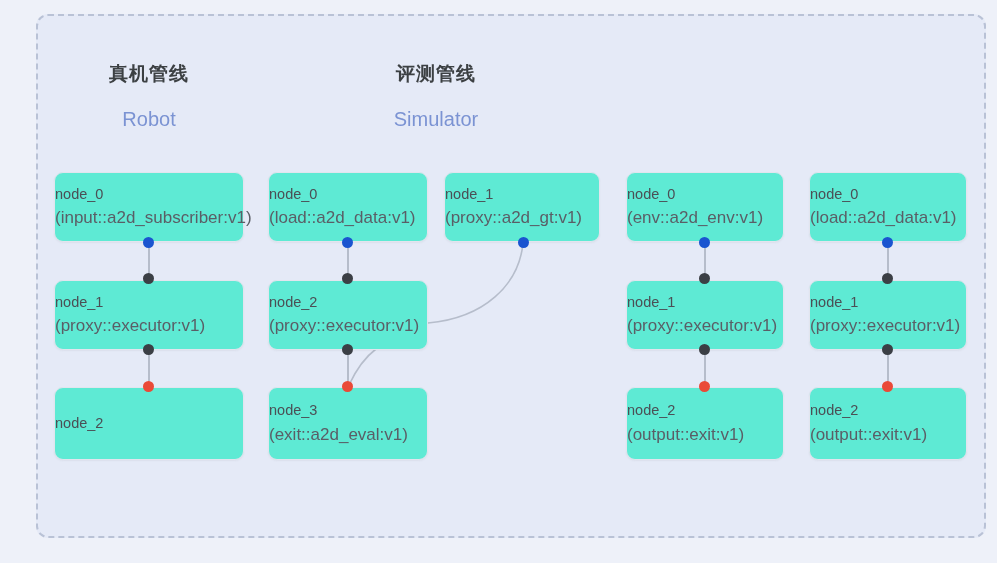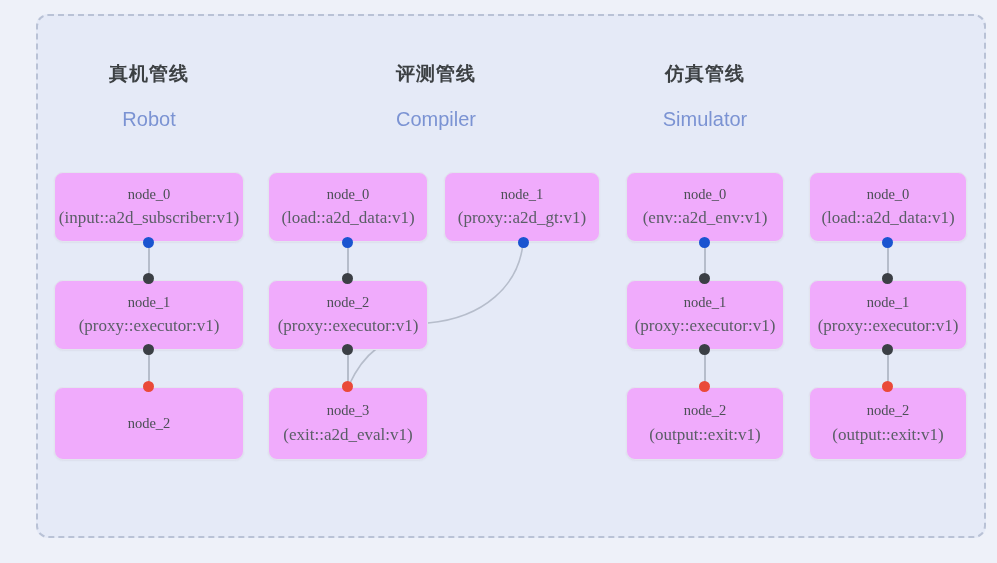--- a/index.html
+++ b/index.html
@@ -55,30 +55,29 @@
     font-size: 20px;
     color: #7b93d3;
     line-height: 1;
     white-space: nowrap;
   }
 
   
   .node {
     position: absolute;
     box-sizing: border-box;
-    background: #f0abfc;
+    background: #5eead4;
     border: 1px solid #e2e5ee;
     border-radius: 9px;
     box-shadow: 0 1px 2px rgba(60,64,67,0.06);
     display: flex;
     flex-direction: column;
-    align-items: center;
+    align-items: flex-start;
     justify-content: center;
     z-index: 3;
-    font-family: Liberation Serif, serif;
   }
   .node .nid {
     font-size: 14.5px;
     color: #4b4f55;
     line-height: 1.3;
     white-space: nowrap;
   }
   .node .nspec {
     font-size: 17px;
     color: #5a5e66;
@@ -128,27 +127,23 @@
     <path d="M 362 349 C 350 358 342 370 335 385" fill="none" stroke="#b6bdcb" stroke-width="1.6"></path>
   </svg>
 
   <div class="col-head" style="left:40px; top:64px; width:190px;">
     <div class="cn">真机管线</div>
     <div class="en">Robot</div>
   </div>
 
   <div class="col-head" style="left:327px; top:64px; width:190px;">
     <div class="cn">评测管线</div>
-    <div class="en">Compiler</div>
-  </div>
-
-  <div class="col-head" style="left:596px; top:64px; width:190px;">
-    <div class="cn">仿真管线</div>
     <div class="en">Simulator</div>
   </div>
+
 
 
   <div class="link" style="left:134px; top:240px; height:40px;"></div>
   <div class="link" style="left:134px; top:347px; height:43px;"></div>
 
   <div class="node" style="left:40px; top:172px; width:190px; height:70px;">
     <div class="nid">node_0</div>
     <div class="nspec">(input::a2d_subscriber:v1)</div>
   </div>
   <div class="node" style="left:40px; top:280px; width:190px; height:70px;">

